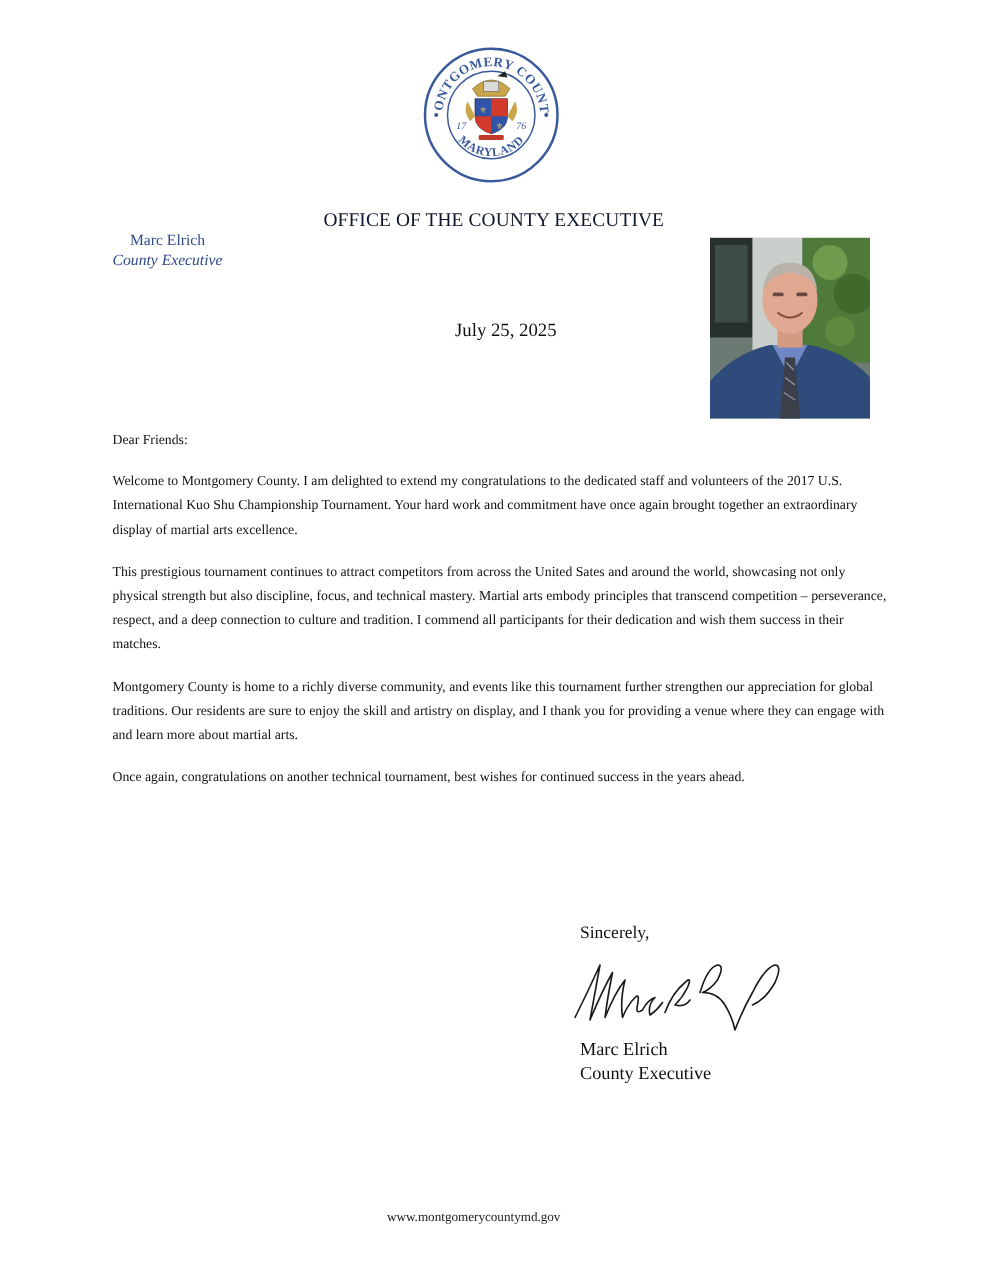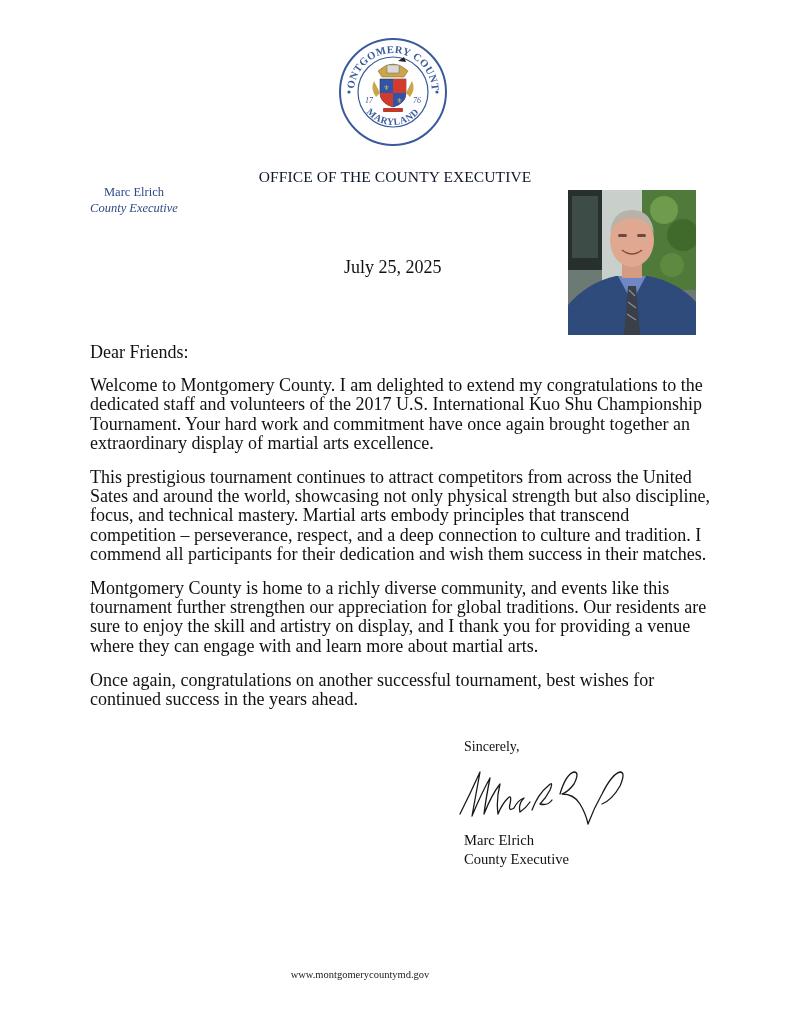--- a/index.html
+++ b/index.html
@@ -6,28 +6,28 @@
   body { width: 788px; height: 1024px; position: relative; overflow: hidden;
          font-family: "Liberation Serif", serif; color: #111111; }
   .seal { position: absolute; left: 338px; top: 37px; width: 110px; height: 110px; }
   .office { position: absolute; left: 0; width: 788px; top: 153px; text-align: center;
             font-size: 15.5px; color: #0f172a; letter-spacing: 0.1px; left: 0; padding-left: 0; margin-top: 15px; }
   .office span { position: relative; left: 1px; }
   .exec-block { position: absolute; left: 78px; top: 184px; width: 112px; text-align: center;
                 color: #2d4a86; font-size: 12.5px; line-height: 16px; }
   .exec-title { font-style: italic; }
   .photo { position: absolute; left: 568px; top: 190px; width: 128px; height: 145px; overflow: hidden; }
-  .date { position: absolute; left: 344px; top: 257px; font-size: 18px; }
-  .letter { position: absolute; left: 90px; top: 343px; width: 620px; font-size: 18px; line-height: 19.2px; }
+  .date { position: absolute; left: 364px; top: 257px; font-size: 15px; }
+  .letter { position: absolute; left: 90px; top: 343px; width: 620px; font-size: 11px; line-height: 19.2px; }
   .letter p { margin: 0 0 15px 0; }
   .greeting { margin-bottom: 14px !important; }
   .closing { position: absolute; left: 464px; top: 739px; font-size: 14px; }
   .signature { position: absolute; left: 456px; top: 764px; width: 180px; height: 64px; }
   .signer { position: absolute; left: 464px; top: 831px; font-size: 14.6px; line-height: 19px; }
-  .footer { position: absolute; left: 0; width: 720px; top: 969px; text-align: center; font-size: 10.5px; color: #222; }
+  .footer { position: absolute; left: 0; width: 720px; top: 969px; text-align: center; font-size: 10.5px; color: #222; padding-left: 19px; }
 </style>
 </head>
 <body>
 
 <div class="seal">
   <svg width="110" height="110" viewBox="0 0 110 110">
     <defs>
       <path id="arcTop" d="M 16 55 A 39 39 0 0 1 94 55"></path>
       <path id="arcBot" d="M 22 62 A 34 34 0 0 0 88 62"></path>
     </defs>
@@ -93,21 +93,21 @@
   </svg>
 </div>
 
 <div class="date">July 25, 2025</div>
 
 <div class="letter">
   <p class="greeting">Dear Friends:</p>
   <p>Welcome to Montgomery County. I am delighted to extend my congratulations to the dedicated staff and volunteers of the 2017 U.S. International Kuo Shu Championship Tournament. Your hard work and commitment have once again brought together an extraordinary display of martial arts excellence.</p>
   <p>This prestigious tournament continues to attract competitors from across the United Sates and around the world, showcasing not only physical strength but also discipline, focus, and technical mastery. Martial arts embody principles that transcend competition – perseverance, respect, and a deep connection to culture and tradition. I commend all participants for their dedication and wish them success in their matches.</p>
   <p>Montgomery County is home to a richly diverse community, and events like this tournament further strengthen our appreciation for global traditions. Our residents are sure to enjoy the skill and artistry on display, and I thank you for providing a venue where they can engage with and learn more about martial arts.</p>
-  <p>Once again, congratulations on another successful tournament, best wishes for continued success in the years ahead.</p>
+  <p>Once again, congratulations on another technical tournament, best wishes for continued success in the years ahead.</p>
 </div>
 
 <div class="closing">Sincerely,</div>
 
 <div class="signature">
   <svg width="180" height="64" viewBox="0 0 180 64">
     <path d="M4 50 Q14 30 24 8 Q20 30 16 52 Q26 28 34 14 Q30 34 28 50 Q36 30 44 20 Q40 36 42 50 Q46 40 52 34 Q56 30 54 40 Q52 48 58 44 Q62 36 68 34 Q62 40 64 48 Q70 44 74 38 M76 46 Q82 30 92 22 Q98 16 94 26 Q90 34 84 40 Q92 42 96 36 M104 30 Q110 10 118 8 Q124 8 118 20 Q112 28 106 30 Q118 30 124 40 Q130 50 132 60 Q138 44 146 30 Q156 10 164 8 Q170 8 164 22 Q156 36 146 40" fill="none" stroke="#1a1a1a" stroke-width="1.3" stroke-linecap="round" stroke-linejoin="round"></path>
   </svg>
 </div>
 

